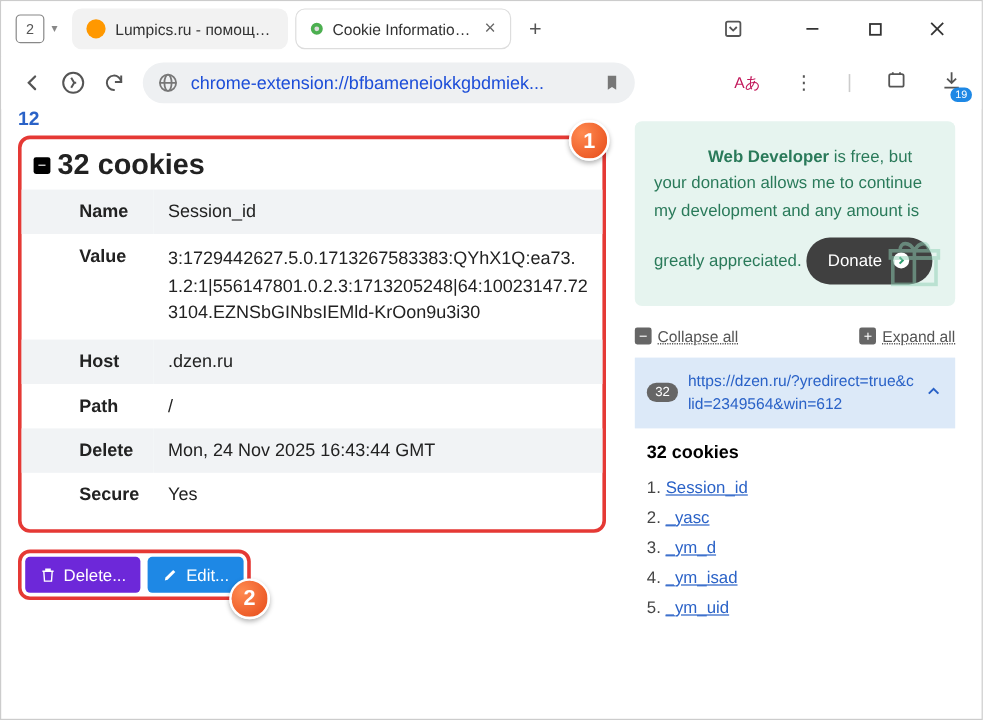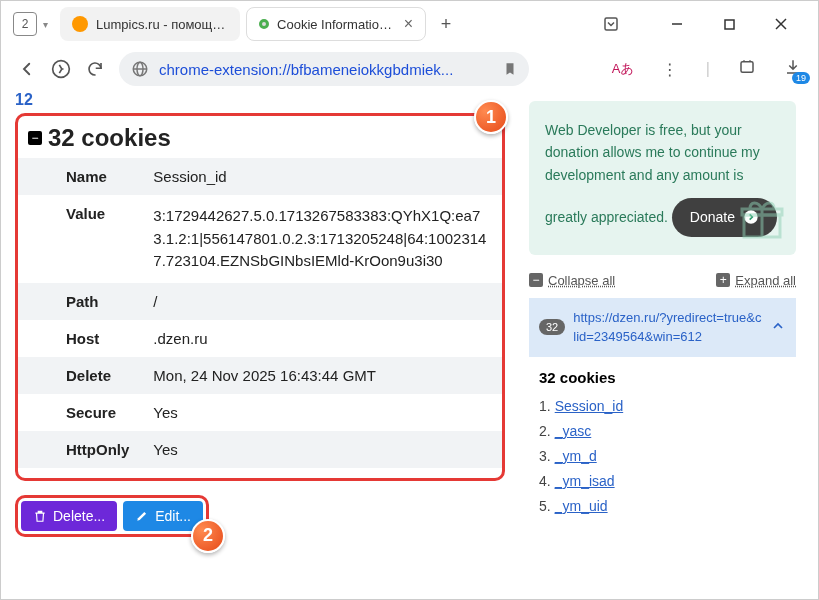--- a/index.html
+++ b/index.html
@@ -55,21 +55,21 @@
   
   .action-row { position: relative; margin-top: 14px; }
   .action-highlight { border: 3px solid #e53935; border-radius: 10px; display: inline-flex; gap: 6px; padding: 3px; }
   .btn { display: inline-flex; align-items: center; gap: 6px; padding: 7px 12px; border-radius: 4px; color: #fff; font-size: 14px; font-weight: 500; }
   .btn-red { background: #6d28d9; }
   .btn-blue { background: #1e88e5; }
   .btn svg { width: 14px; height: 14px; fill: currentColor; }
 
   
   .donate-card { background: #e6f4ef; border-radius: 6px; padding: 18px 16px; font-size: 14px; color: #2a7a5a; line-height: 1.6; position: relative; }
-  .donate-card b { font-weight: 400; }
+  .donate-card b { font-weight: 700; margin-left: 45px; }
   .donate-btn { display: inline-flex; align-items: center; gap: 8px; background: #404040; color: #fff; padding: 8px 18px; border-radius: 22px; font-size: 14px; font-weight: 500; margin-top: 12px; }
   .gift-deco { position: absolute; bottom: 12px; right: 10px; opacity: 0.5; }
 
   
   .side-controls { display: flex; justify-content: space-between; margin-top: 18px; font-size: 13px; color: #555; }
   .side-ctl { display: flex; align-items: center; gap: 5px; }
   .side-ctl span.label { text-decoration: underline dotted; }
   .sq-icon { width: 14px; height: 14px; background: #666; color: #fff; border-radius: 2px; display: flex; align-items: center; justify-content: center; font-size: 12px; }
 
   
@@ -190,37 +190,33 @@
         <tbody>
             <tr>
               <td>Name</td>
               <td>Session_id</td>
             </tr>
         <tr>
               <td>Value</td>
               <td class="value-cell">3:1729442627.5.0.1713267583383:QYhX1Q:ea73.1.2:1|556147801.0.2.3:1713205248|64:10023147.723104.EZNSbGINbsIEMld-KrOon9u3i30</td>
             </tr>
         <tr>
+              <td>Host</td>
+              <td>.dzen.ru</td>
+            </tr>
+        <tr>
               <td>Path</td>
               <td>/</td>
             </tr>
         <tr>
-              <td>Host</td>
-              <td>.dzen.ru</td>
-            </tr>
-        <tr>
               <td>Delete</td>
               <td>Mon, 24 Nov 2025 16:43:44 GMT</td>
             </tr>
         <tr>
               <td>Secure</td>
-              <td>Yes</td>
-            </tr>
-        <tr>
-              <td>HttpOnly</td>
               <td>Yes</td>
             </tr>
       </tbody>
         </table>
     </div>
 
     <div class="action-row">
       <div class="action-highlight">
         <span class="btn btn-red">
           <svg viewBox="0 0 24 24">

